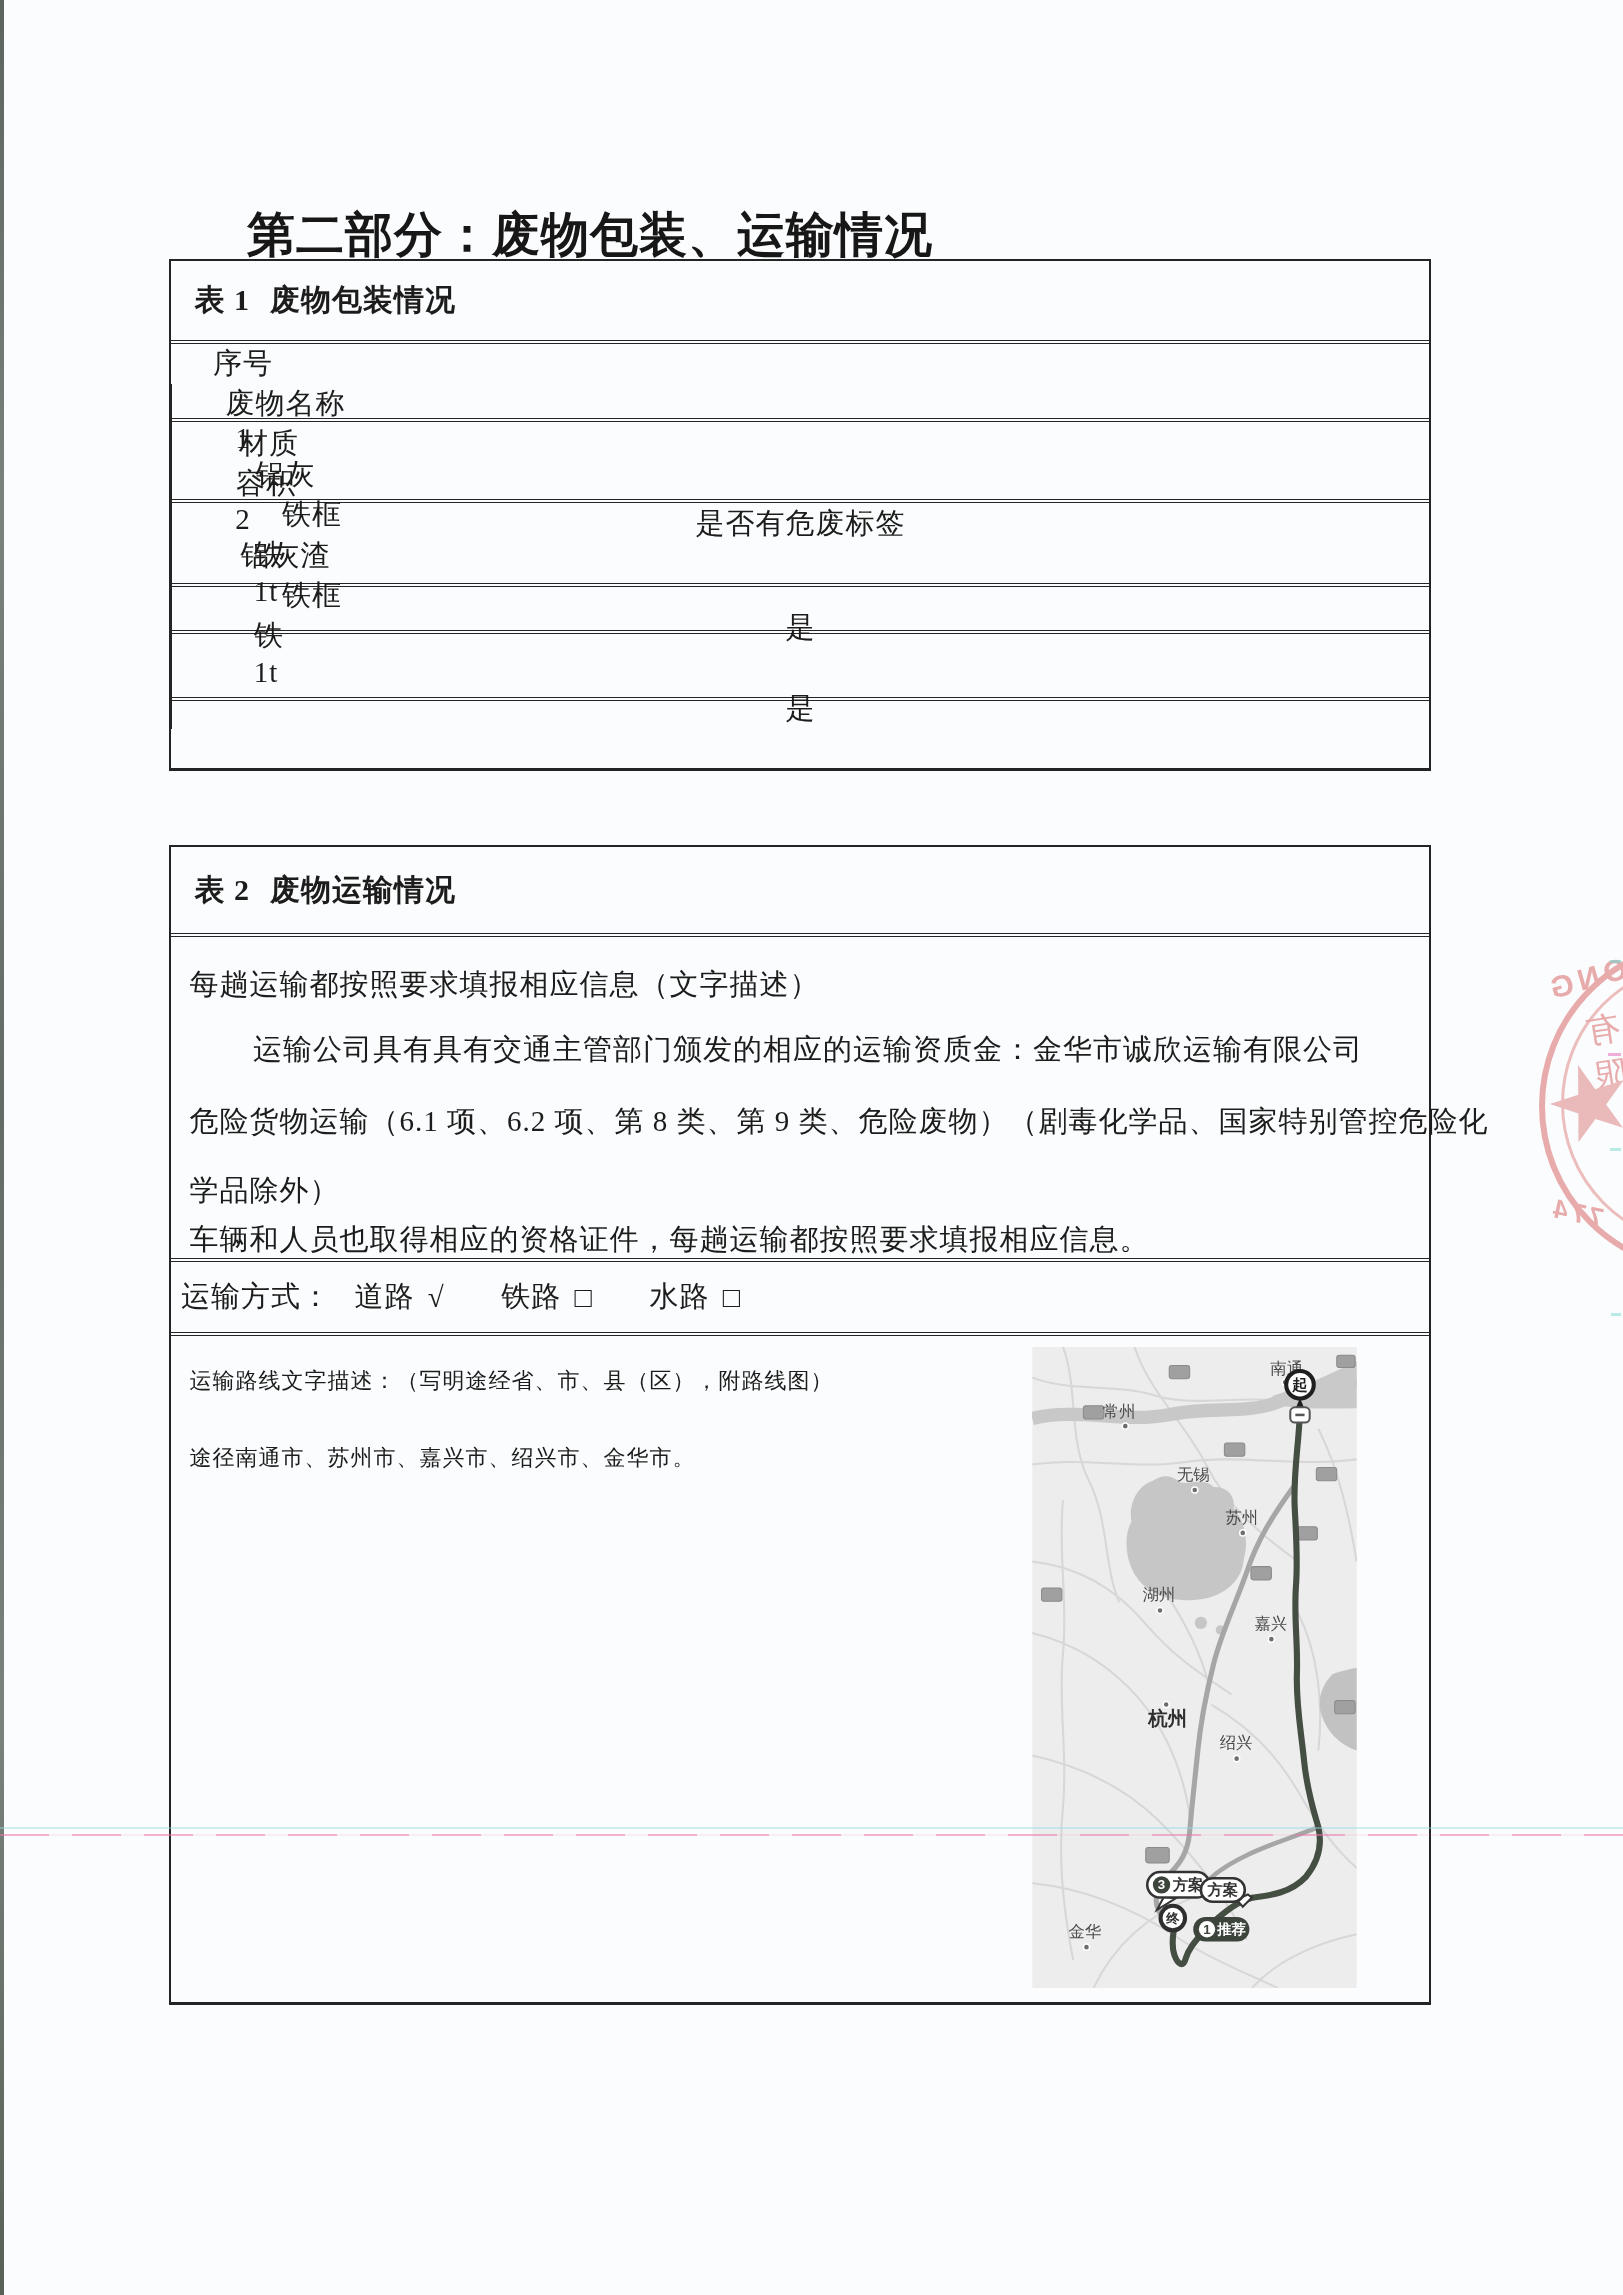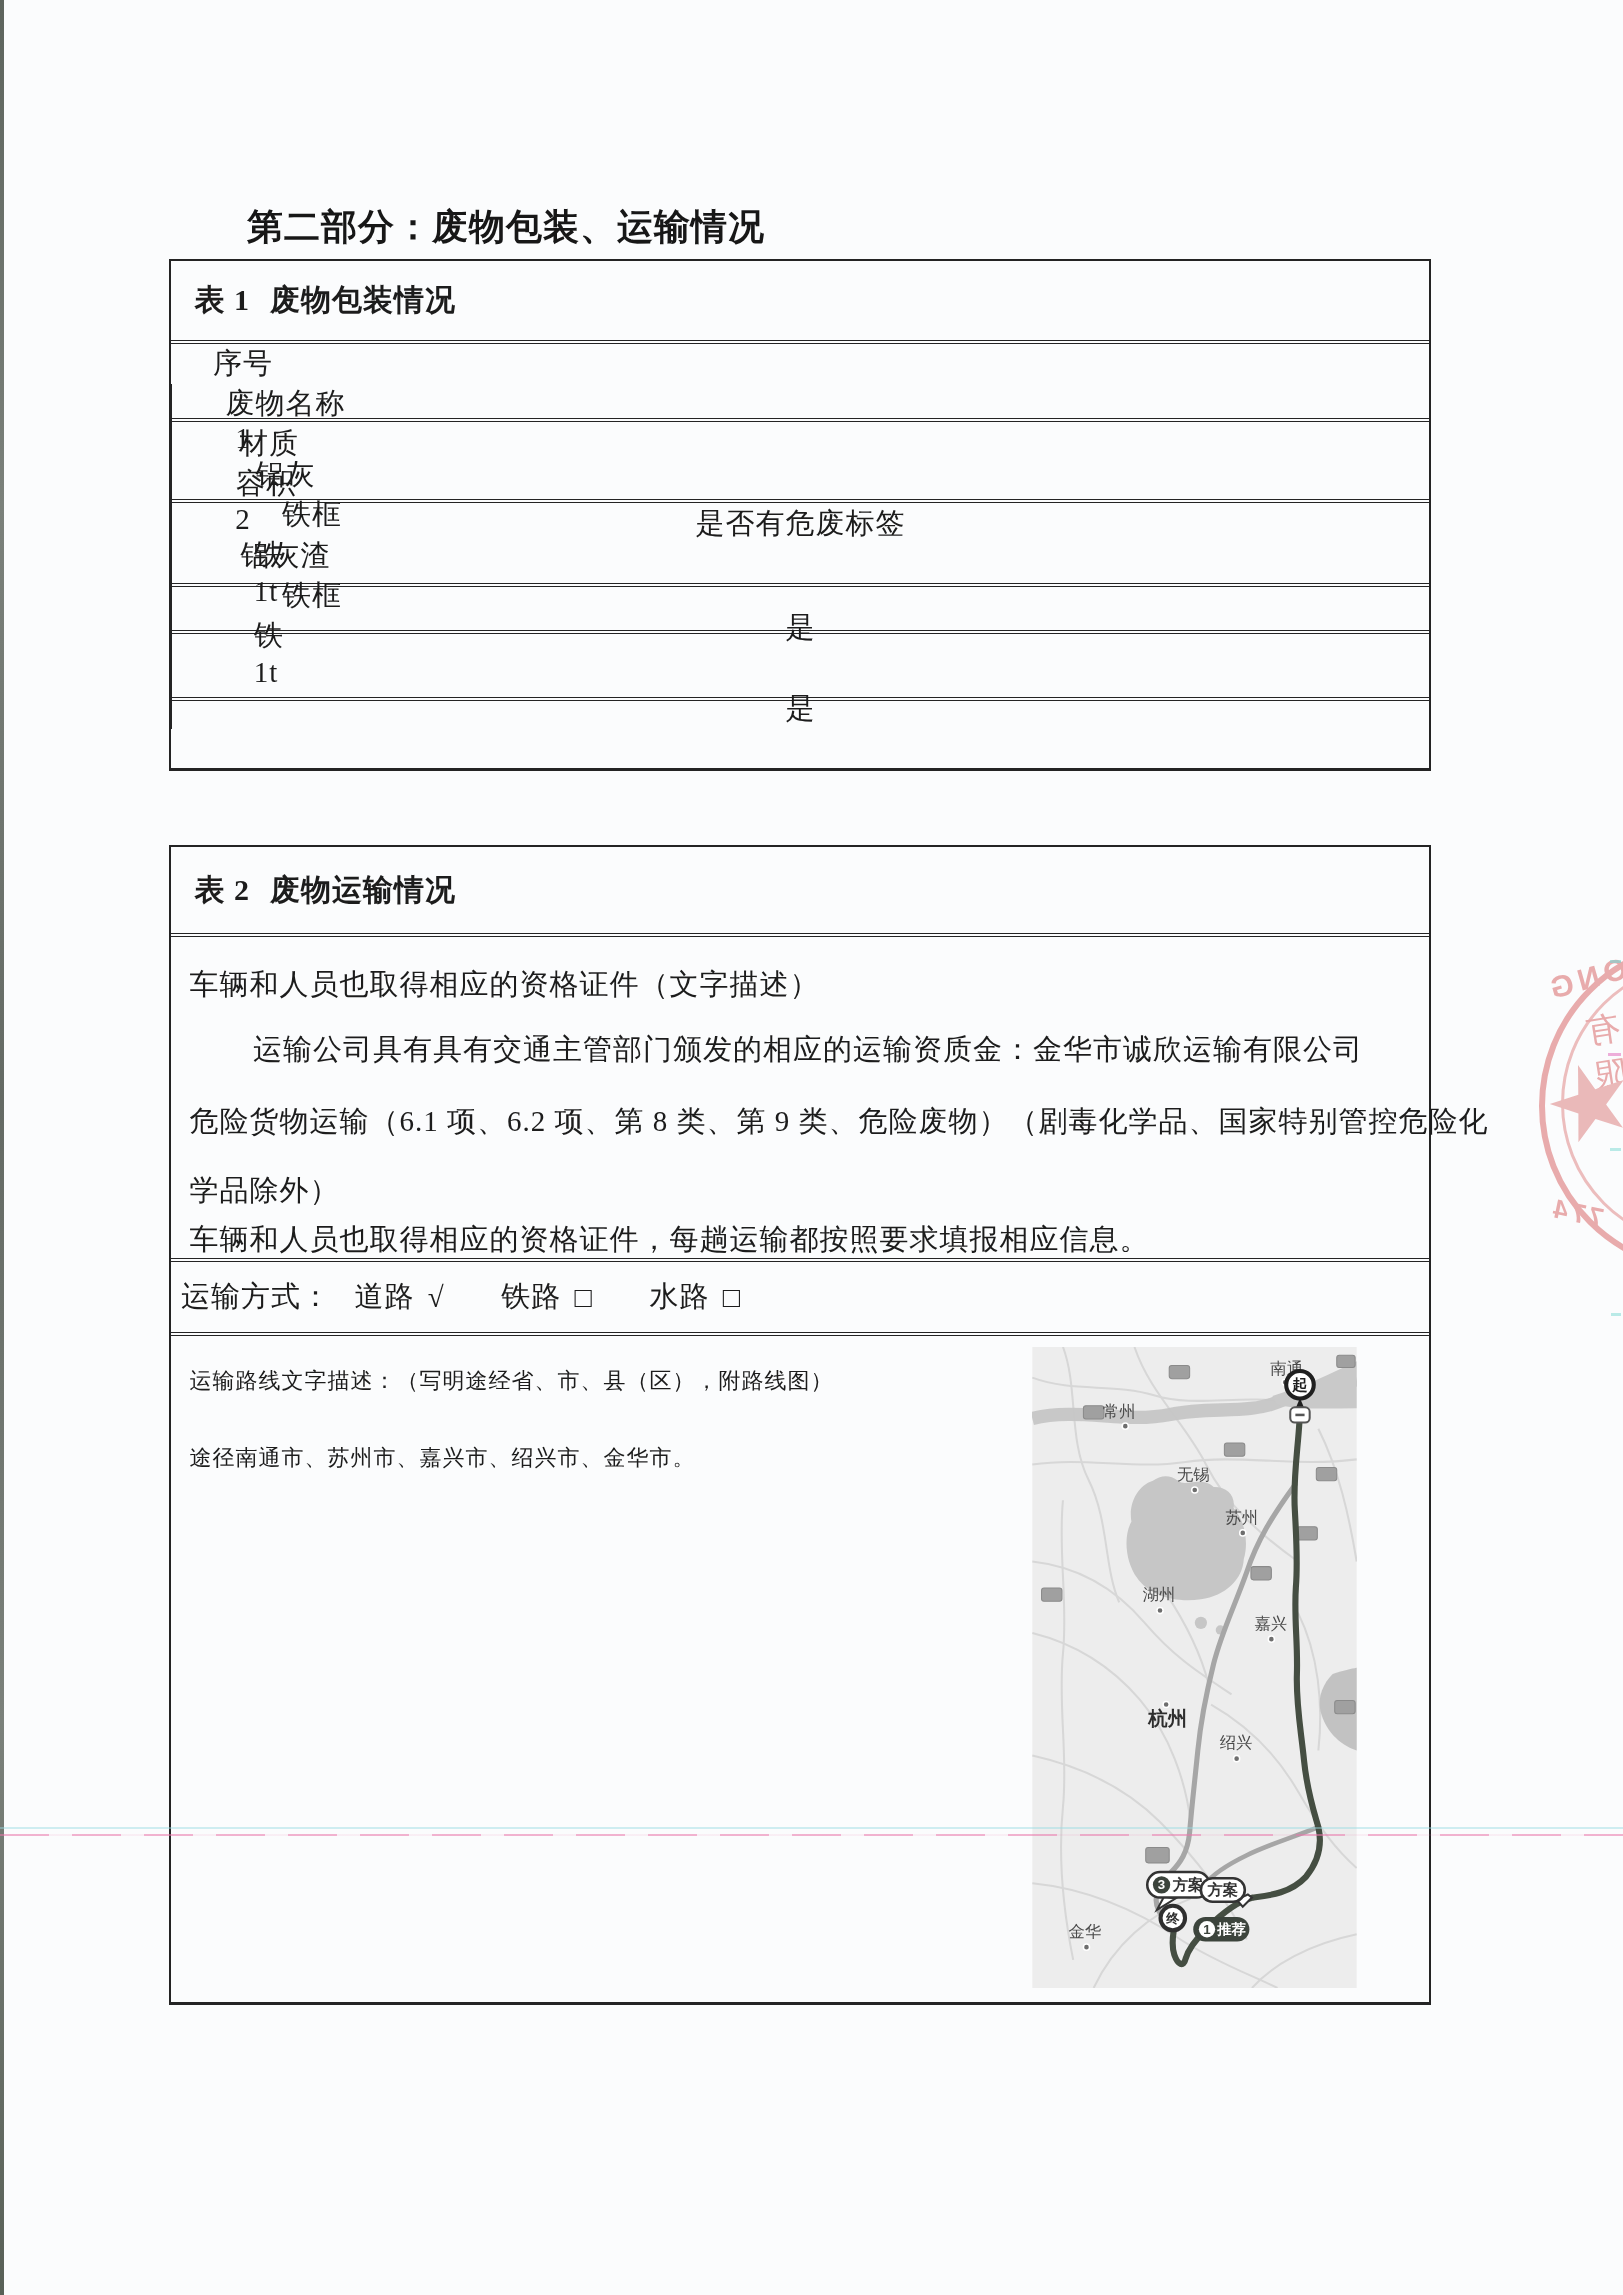--- a/index.html
+++ b/index.html
@@ -3,21 +3,21 @@
 <meta charset="utf-8">
 <style>
   html,body{margin:0;padding:0;background:#e9e9e9;}
   #page{
     position:relative; width:1623px; height:2295px; background:#fbfcfd;
     font-family:"Liberation Serif","DejaVu Serif",serif; color:#1c1c1c; overflow:hidden;
   }
   .scan-edge{position:absolute;left:0;top:0;width:3.6px;height:2295px;
     background:linear-gradient(180deg,#5d645d 0%,#7b817b 22%,#646a64 48%,#7b817b 75%,#586057 100%);}
   .doc-title{
-    position:absolute;left:247px;top:203px;font-size:36px;font-weight:700;letter-spacing:1px;
+    position:absolute;left:247px;top:203px;font-size:48px;font-weight:700;letter-spacing:1px;
     font-family:"Liberation Sans","DejaVu Sans",sans-serif;color:#171717;
   }
   
   .tbl{position:absolute;left:169px;width:1262px;border:2px solid #242424;border-top-width:2.6px;border-bottom-width:3.1px;box-sizing:border-box;}
   .t1{top:259px;}
   .t2{top:845px;}
   .cap{display:flex;align-items:center;padding-left:23.5px;font-size:30px;font-weight:700;letter-spacing:1px;}
   .t1 .cap{height:79px;}
   .t2 .cap{height:86px;}
   .cap-no{margin-right:20px;}
@@ -120,21 +120,21 @@
     </div>
   </div>
 
   <div class="tbl t2">
     <div class="cap">
       <span class="cap-no">表 2</span>
       <span>废物运输情况</span>
     </div>
 
     <div class="sec sec-reg">
-      <p class="regline rl1">车辆和人员也取得相应的资格证件（文字描述）</p>
+      <p class="regline rl1">每趟运输都按照要求填报相应信息（文字描述）</p>
       <p class="regline indent rl2">运输公司具有具有交通主管部门颁发的相应的运输资质金：金华市诚欣运输有限公司</p>
       <p class="regline rl3">危险货物运输（6.1 项、6.2 项、第 8 类、第 9 类、危险废物）（剧毒化学品、国家特别管控危险化</p>
       <p class="regline rl4">学品除外）</p>
       <p class="regline rl5">车辆和人员也取得相应的资格证件，每趟运输都按照要求填报相应信息。</p>
     </div>
 
     <div class="sec sec-modes">
       <span>运输方式：</span>
       <span class="mode-name">道路</span>
       <span class="mode-mark">√</span>

